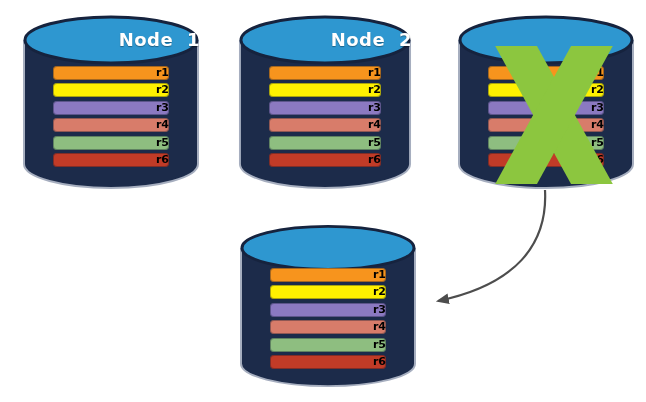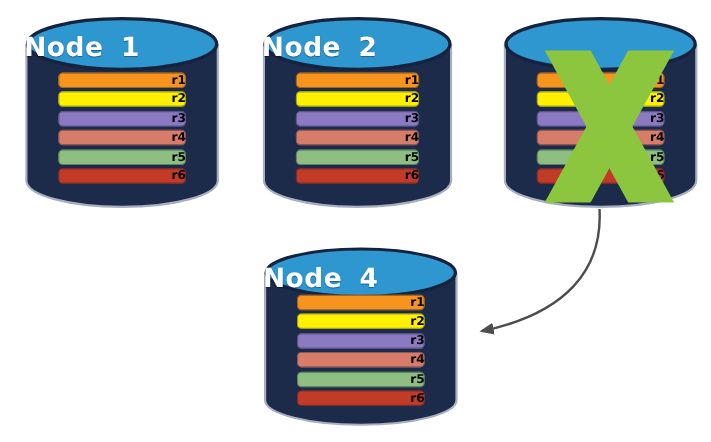--- a/index.html
+++ b/index.html
@@ -10,21 +10,21 @@
   }
   .stage{position:absolute;inset:0;}
   .node{position:absolute;}
   .node1{left:22px;top:8px;width:178px;height:182px;}
   .node2{left:238px;top:8px;width:174px;height:182px;text-decoration:underline;}
   .node3{left:457px;top:8px;width:178px;height:182px;}
   .node4{left:239px;top:218px;width:178px;height:170px;}
   .cyl{position:absolute;inset:0;width:100%;height:100%;}
   .node-title{
     position:absolute;left:0;right:0;top:21px;height:22px;
-    text-align:left;color:#ffffff;font-size:24px;font-weight:700;
+    text-align:right;color:#ffffff;font-size:18px;font-weight:700;
     word-spacing:7px;letter-spacing:0.5px;
     text-shadow:0 1px 1px rgba(0,0,0,0.35);
   }
   .rows{position:absolute;left:31px;right:31px;top:58px;}
   .node4 .rows{top:50px;}
   .bar{
     height:14px;margin-bottom:3.4px;border-radius:4px;
     text-align:right;line-height:14px;
     font-size:11px;font-weight:700;color:#000000;
     box-shadow:0 0 0 1px rgba(10,20,40,0.35) inset;
@@ -92,21 +92,20 @@
       <line x1="24" y1="-12" x2="112" y2="147" stroke-width="36" stroke="#8CC63F"></line>
       <line x1="112" y1="-12" x2="24" y2="147" stroke-width="36" stroke="#8CC63F"></line>
     </svg>
   </div>
 
   <div class="node node4">
     <svg class="cyl" viewBox="0 0 178 182" preserveAspectRatio="none">
       <path d="M2,32 V156 A87,24 0 0 0 176,156 V32" stroke-width="2" fill="#1C2B4A" stroke="#A6AEBF"></path>
       <ellipse cx="89" cy="32" rx="86" ry="23" stroke-width="3" fill="#2E97D0" stroke="#16233E"></ellipse>
     </svg>
-    <div class="node-title">Node 4</div>
     <div class="rows">
         <div class="bar" style="background: rgb(247, 148, 29);"><span>r1</span></div>
         <div class="bar" style="background: rgb(255, 241, 0);"><span>r2</span></div>
         <div class="bar" style="background: rgb(139, 121, 193);"><span>r3</span></div>
         <div class="bar" style="background: rgb(216, 124, 106);"><span>r4</span></div>
         <div class="bar" style="background: rgb(142, 190, 128);"><span>r5</span></div>
         <div class="bar" style="background: rgb(193, 59, 39);"><span>r6</span></div>
       </div>
   </div>
 

